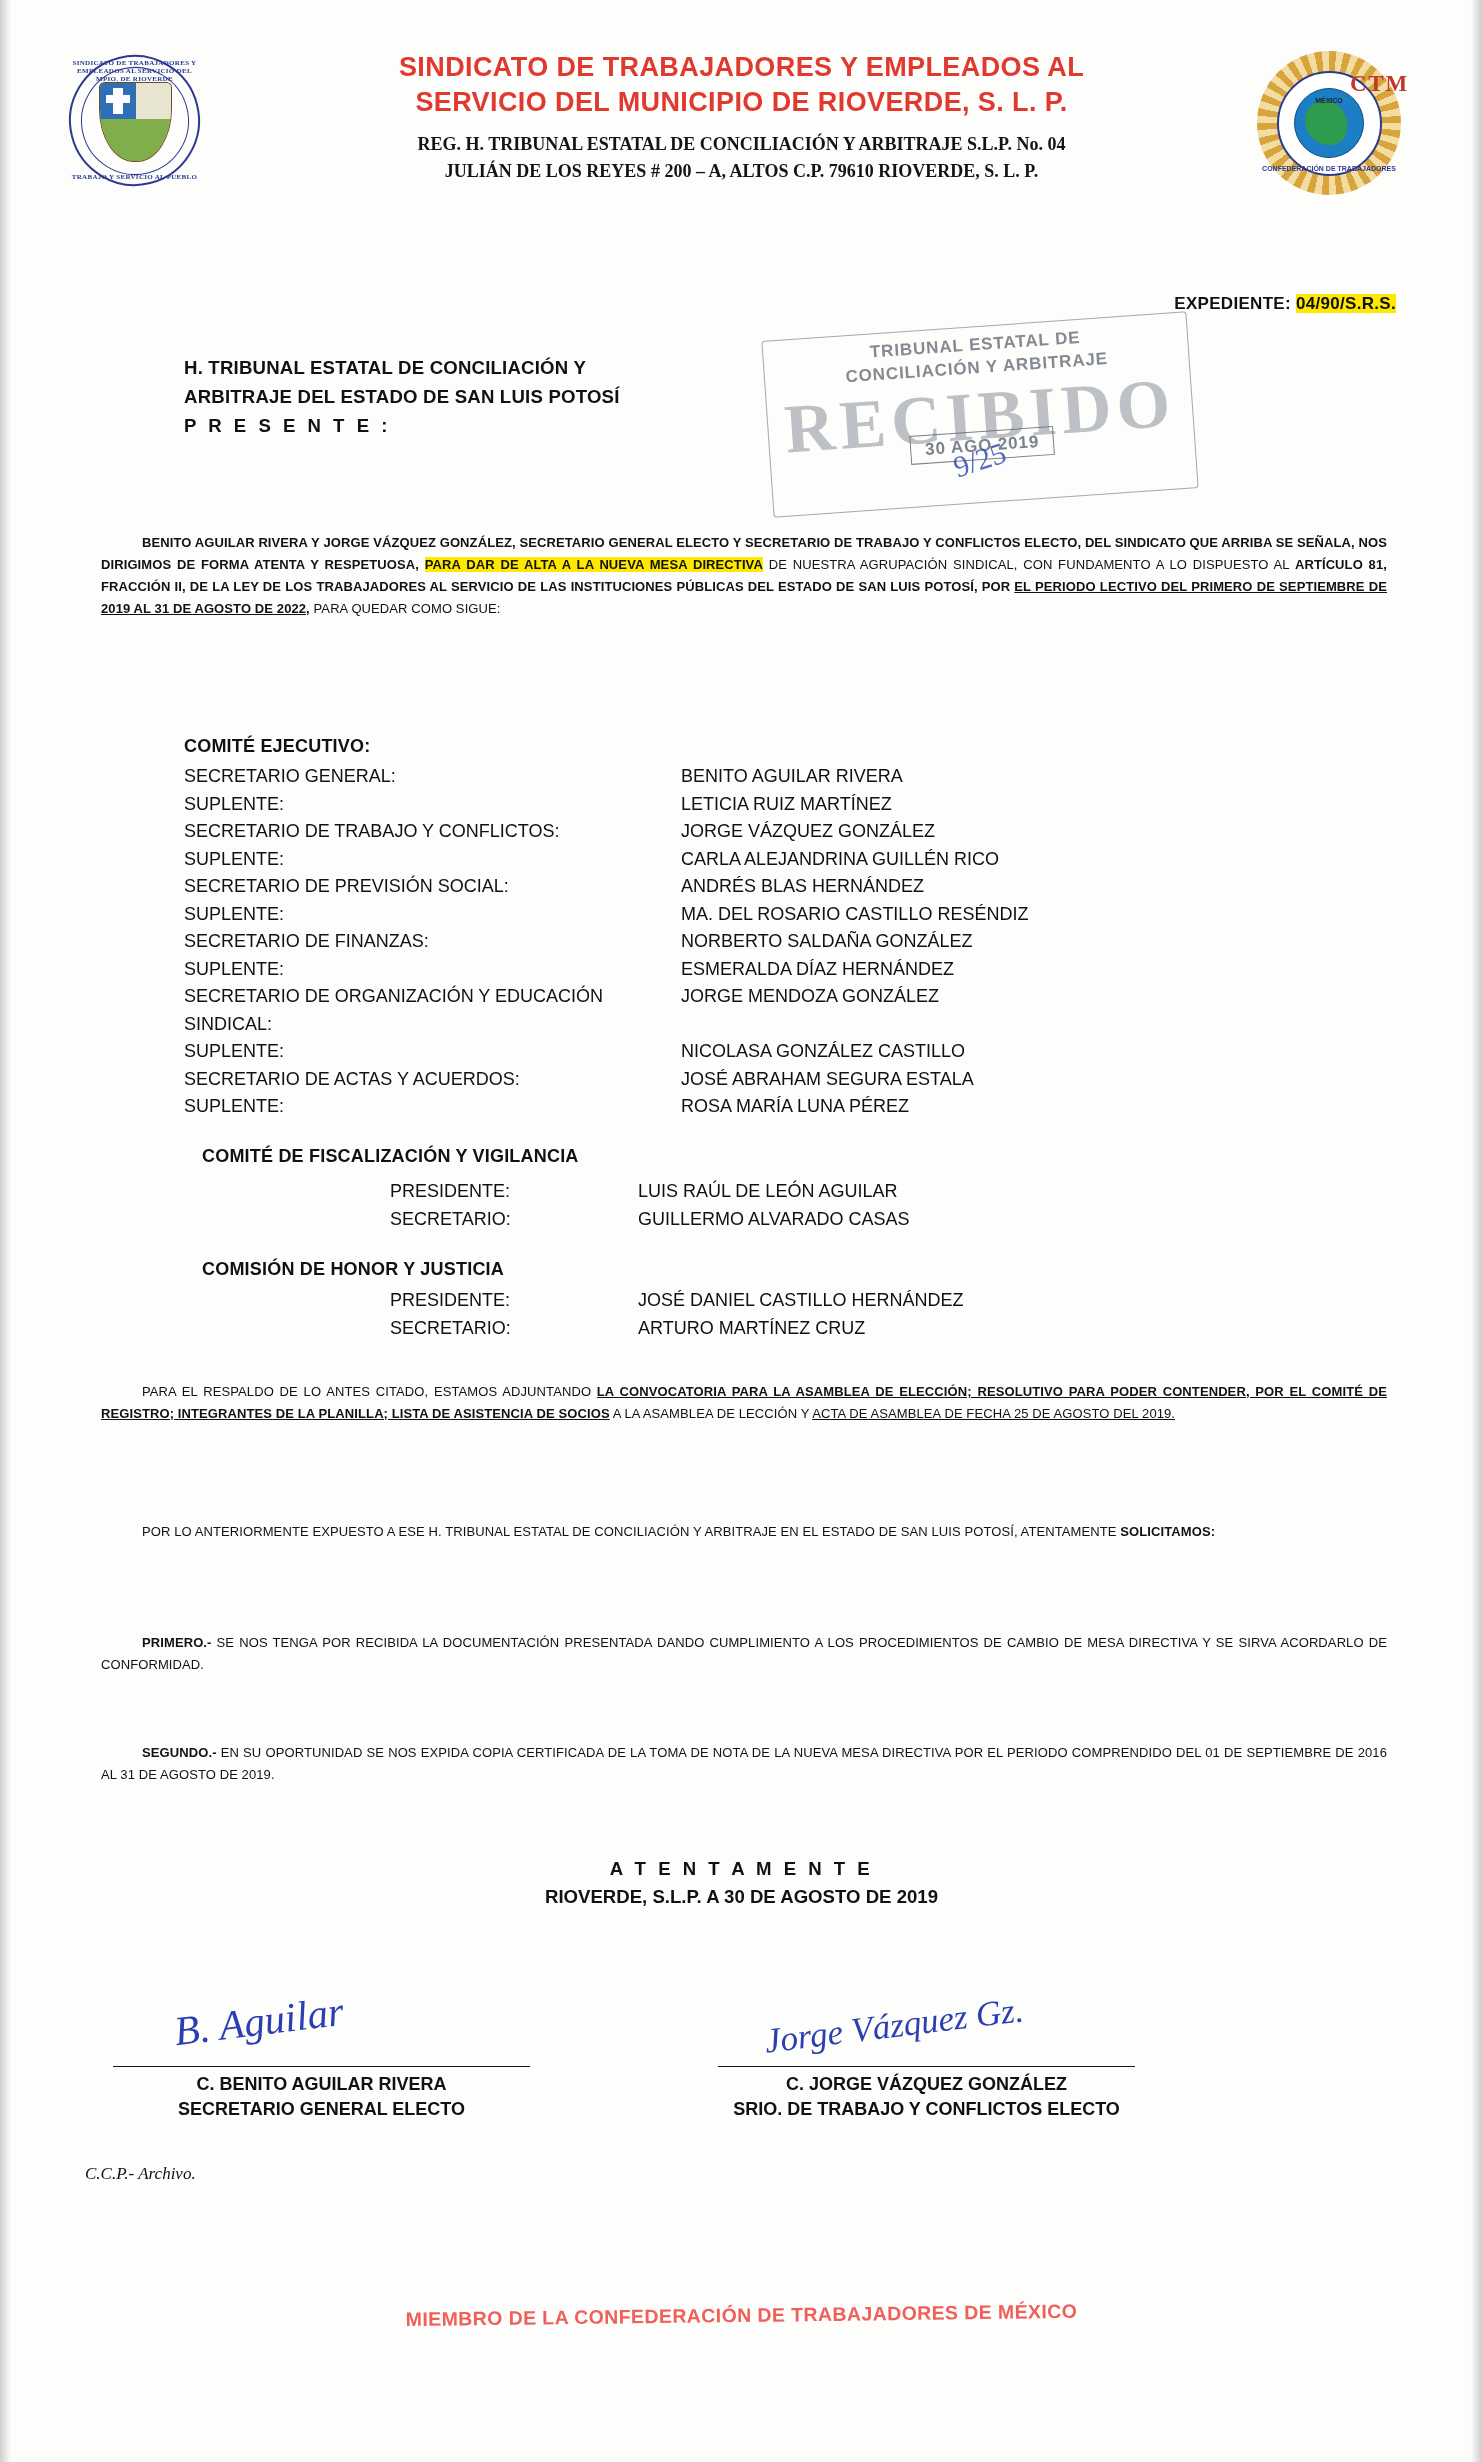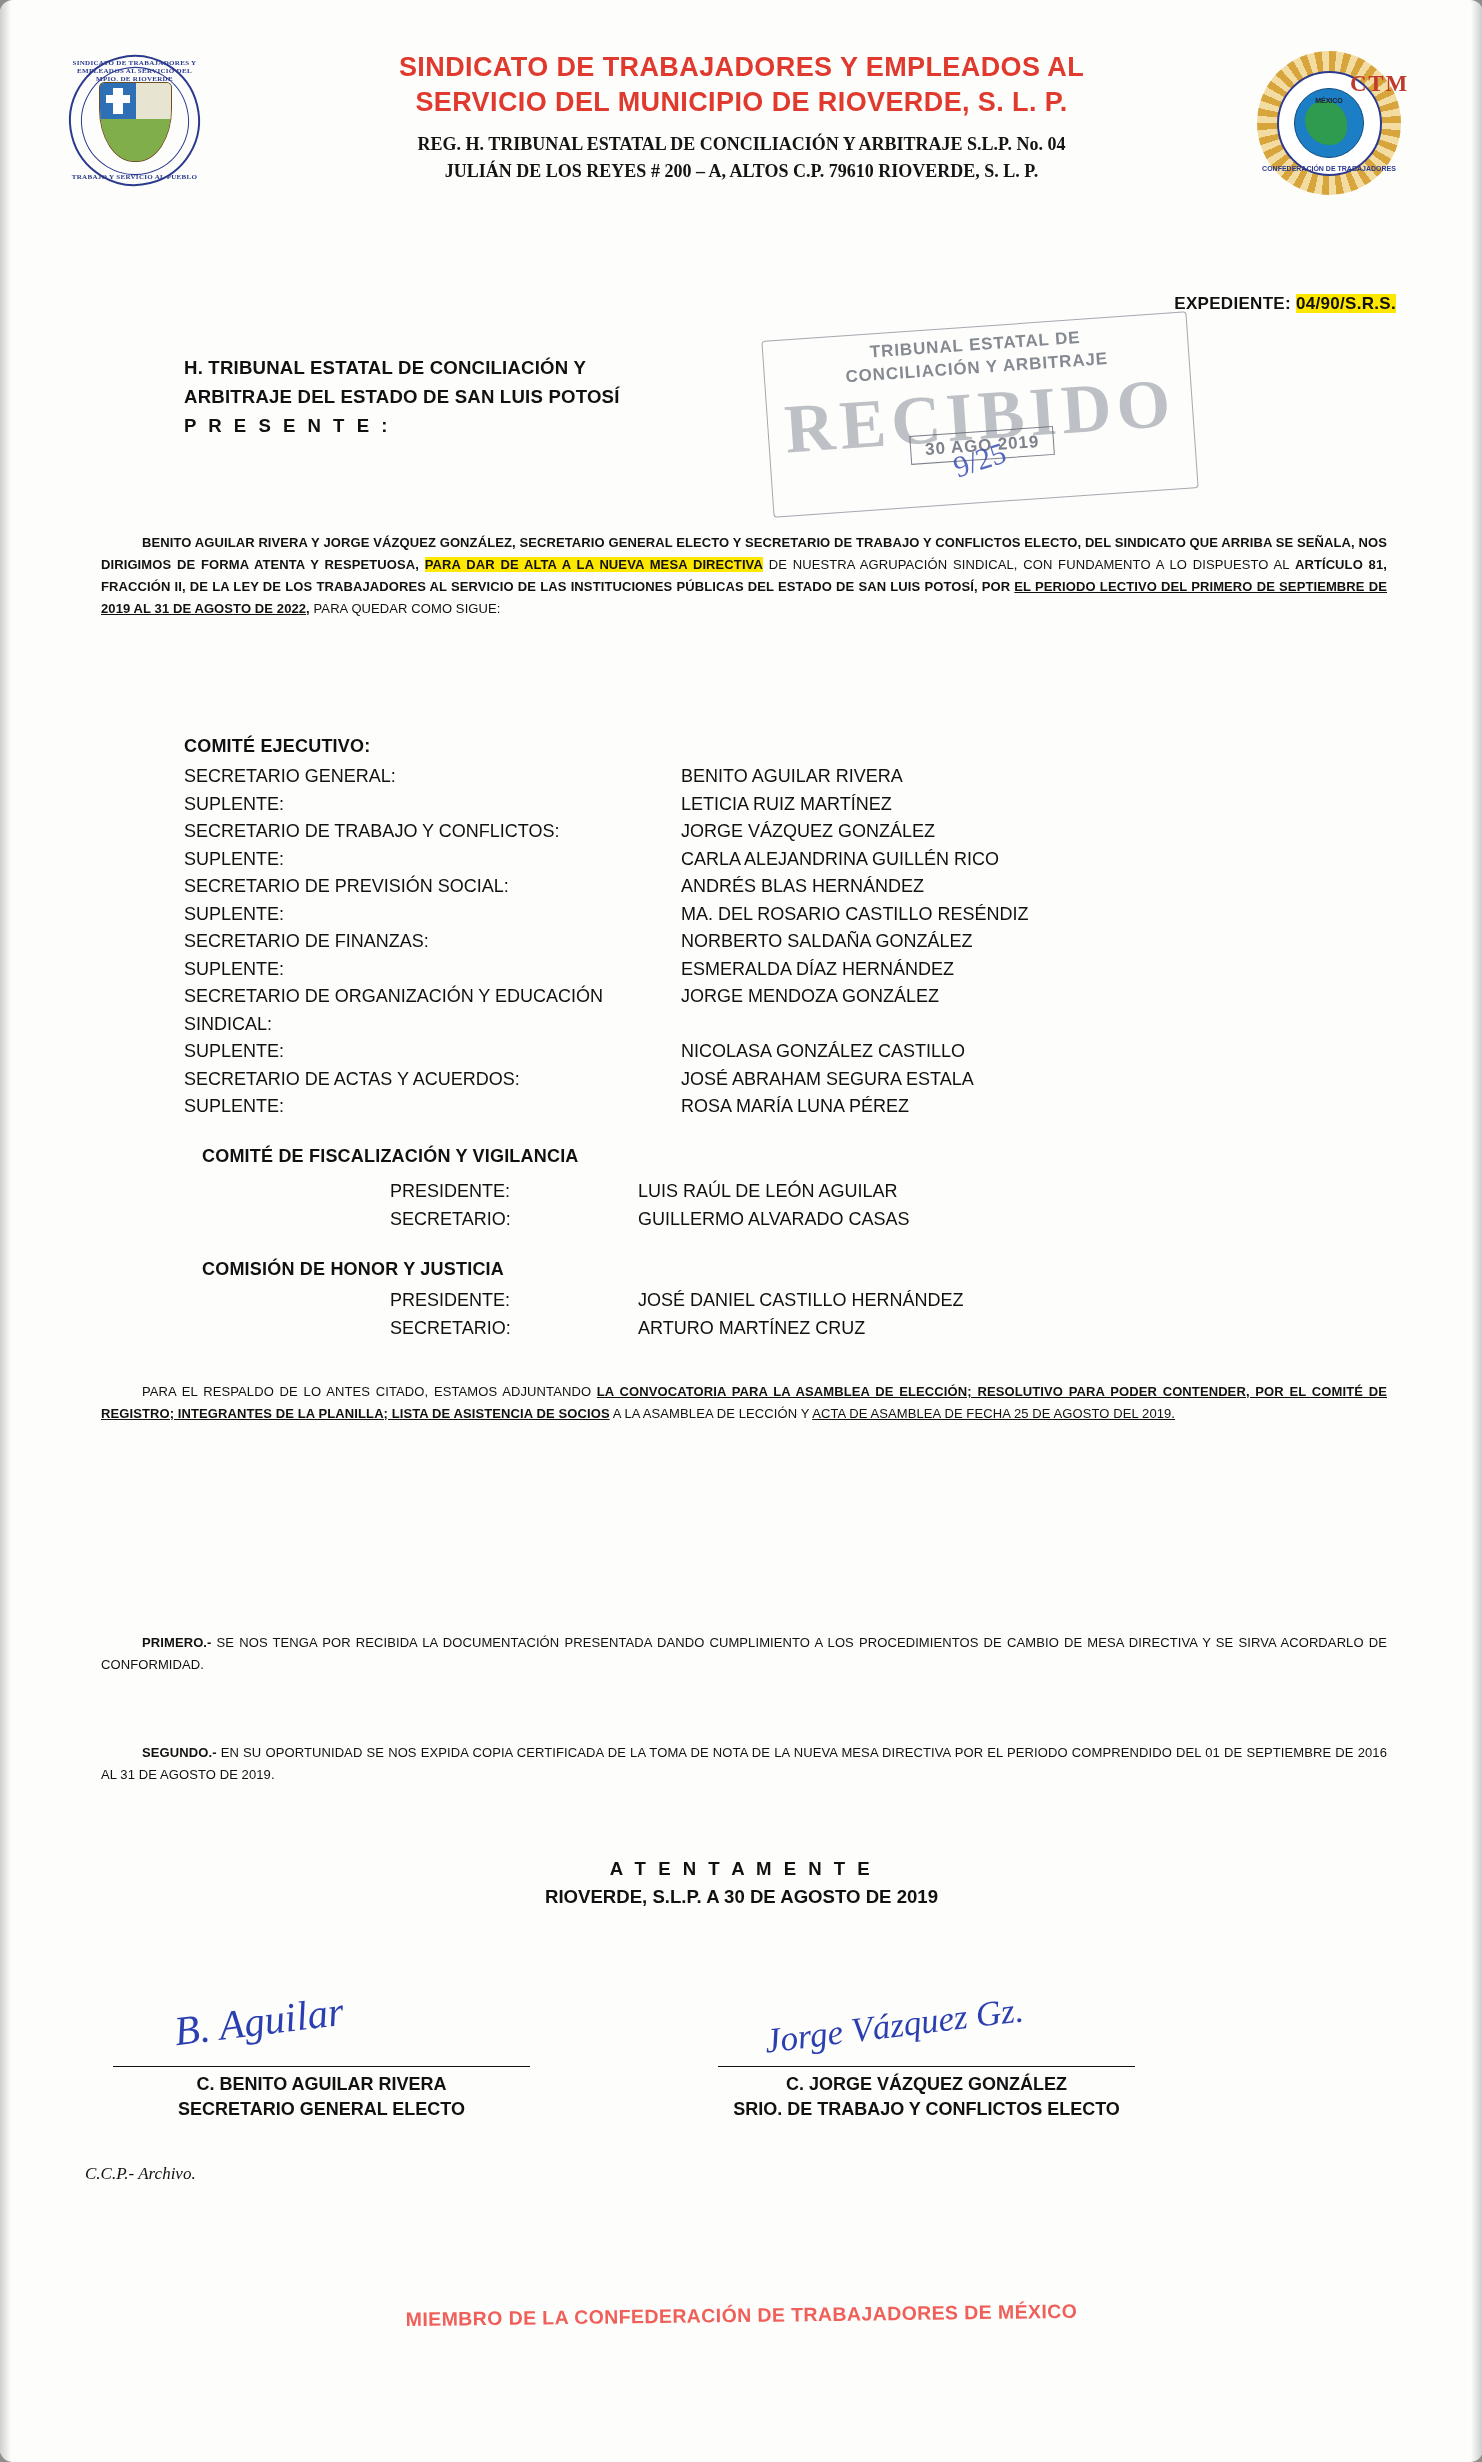--- a/index.html
+++ b/index.html
@@ -8,21 +8,20 @@
     background: #8e8e8e;
   }
   .page {
     position: relative;
     width: 1483px;
     height: 2462px;
     background: #fdfdfb;
     overflow: hidden;
     font-family: "Liberation Sans", sans-serif;
     color: #111;
-    border-radius: 13px;
   }
   
   .page:before {
     content: "";
     position: absolute;
     left: 0; top: 0; width: 10.6px; height: 100%;
     background: linear-gradient(to right, #cfcfcf, rgba(255,255,255,0));
     pointer-events: none;
   }
   .page:after {
@@ -476,20 +475,23 @@
     <div class="row">
         <span class="role">SECRETARIO:</span>
         <span>ARTURO MARTÍNEZ CRUZ</span>
       </div>
   </div>
 
   <div class="para p2">
     <span style="display:inline-block;width:41px"></span><span>PARA EL RESPALDO DE LO ANTES CITADO, ESTAMOS ADJUNTANDO </span><b class="u">LA CONVOCATORIA PARA LA ASAMBLEA DE ELECCIÓN; RESOLUTIVO PARA PODER CONTENDER, POR EL COMITÉ DE REGISTRO; INTEGRANTES DE LA PLANILLA; LISTA DE ASISTENCIA DE SOCIOS</b><span> A LA ASAMBLEA DE LECCIÓN Y </span><span class="u">ACTA DE ASAMBLEA DE FECHA 25 DE AGOSTO DEL 2019.</span>
   </div>
 
+  <div class="para p3">
+    <span style="display:inline-block;width:41px"></span><span>POR LO ANTERIORMENTE EXPUESTO A ESE H. TRIBUNAL ESTATAL DE CONCILIACIÓN Y ARBITRAJE EN EL ESTADO DE SAN LUIS POTOSÍ, ATENTAMENTE </span><b>SOLICITAMOS:</b>
+  </div>
 
   <div class="para p4">
     <span style="display:inline-block;width:41px"></span><b>PRIMERO.-</b><span> SE NOS TENGA POR RECIBIDA LA DOCUMENTACIÓN PRESENTADA DANDO CUMPLIMIENTO A LOS PROCEDIMIENTOS DE CAMBIO DE MESA DIRECTIVA Y SE SIRVA ACORDARLO DE CONFORMIDAD.</span>
   </div>
 
   <div class="para p5">
     <span style="display:inline-block;width:41px"></span><b>SEGUNDO.-</b><span> EN SU OPORTUNIDAD SE NOS EXPIDA COPIA CERTIFICADA DE LA TOMA DE NOTA DE LA NUEVA MESA DIRECTIVA POR EL PERIODO COMPRENDIDO DEL 01 DE SEPTIEMBRE DE 2016 AL 31 DE AGOSTO DE 2019.</span>
   </div>
 
   <div class="closing">

